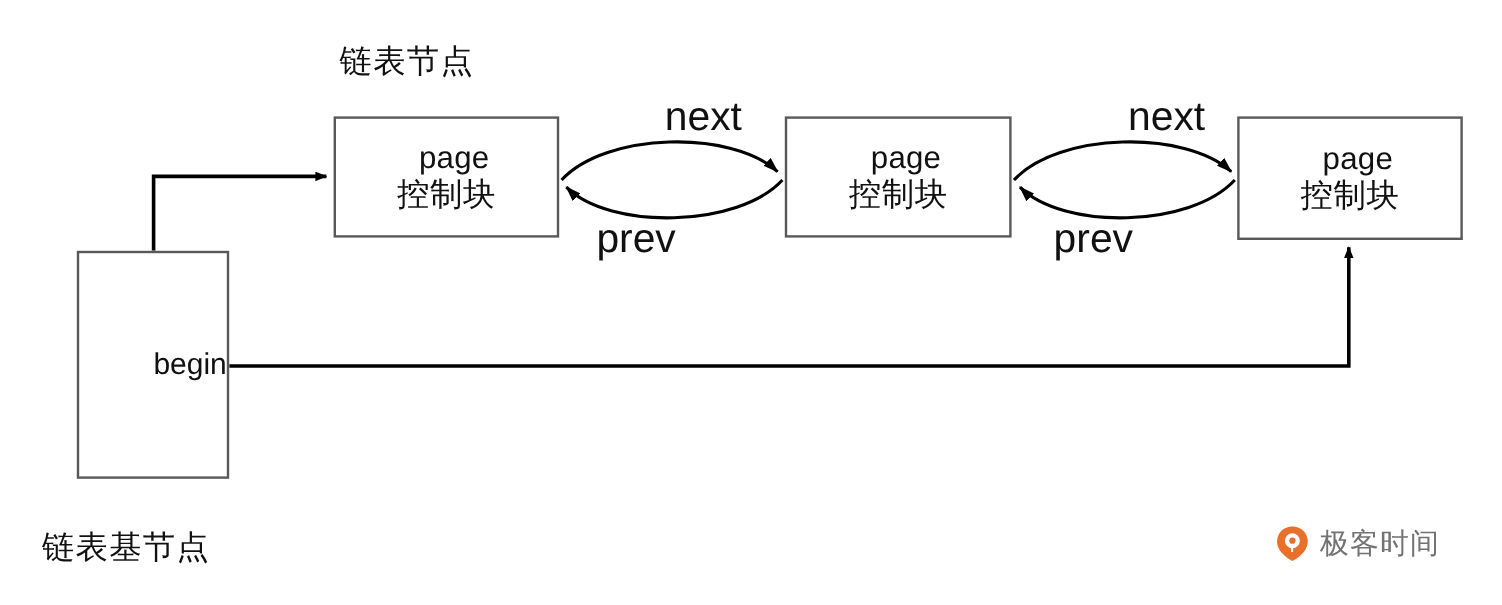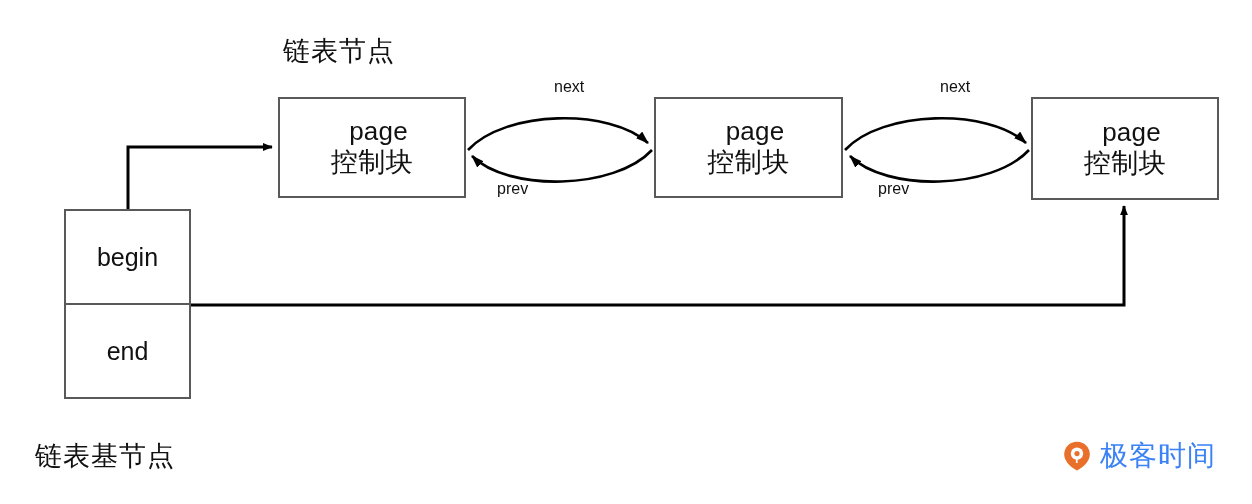--- a/index.html
+++ b/index.html
@@ -64,21 +64,21 @@
     border: 2px solid #595959;
     box-sizing: border-box;
     background: #ffffff;
     display: flex;
     flex-direction: column;
   }
   #base-node .field-row {
     flex: 1 1 0;
     display: flex;
     align-items: center;
-    justify-content: center;
+    justify-content: flex-end;
     box-sizing: border-box;
     font-size: 25px;
   }
   #base-node .field-row + .field-row {
     border-top: 2px solid #595959;
   }
 
   
   .caption {
     position: absolute;
@@ -91,21 +91,21 @@
     letter-spacing: 1px;
   }
   #bottom-caption {
     left: 35px;
     top: 438px;
     font-size: 27px;
     letter-spacing: 1px;
   }
   .edge-label {
     position: absolute;
-    font-size: 16px;
+    font-size: 34px;
     white-space: nowrap;
   }
   #label-next-1 { left: 554px; top: 78px; }
   #label-prev-1 { left: 497px; top: 180px; }
   #label-next-2 { left: 940px; top: 78px; }
   #label-prev-2 { left: 878px; top: 180px; }
 
   
   #brand {
     position: absolute;
@@ -114,22 +114,22 @@
     display: flex;
     align-items: center;
     gap: 9px;
   }
   #brand-mark {
     width: 28px;
     height: 30px;
     position: relative;
   }
   #brand-text {
-    font-size: 28px;
-    color: #3b82f6;
+    font-size: 24px;
+    color: #737373;
     letter-spacing: 1px;
     white-space: nowrap;
     text-align: right;
   }
 </style>
 </head>
 <body>
 
 <div id="canvas">
 
@@ -167,23 +167,20 @@
   </div>
 
   <div class="node-box" id="node-3">
     <span class="line1">page</span>
     <span class="line2">控制块</span>
   </div>
 
   <div id="base-node">
     <div class="field-row">
       <span>begin</span>
-    </div>
-    <div class="field-row">
-      <span>end</span>
     </div>
   </div>
 
   <div class="caption" id="bottom-caption">链表基节点</div>
 
   <div class="caption" id="title-node-label">链表节点</div>
 
   <div class="edge-label" id="label-next-1">next</div>
   <div class="edge-label" id="label-prev-1">prev</div>
   <div class="edge-label" id="label-next-2">next</div>

